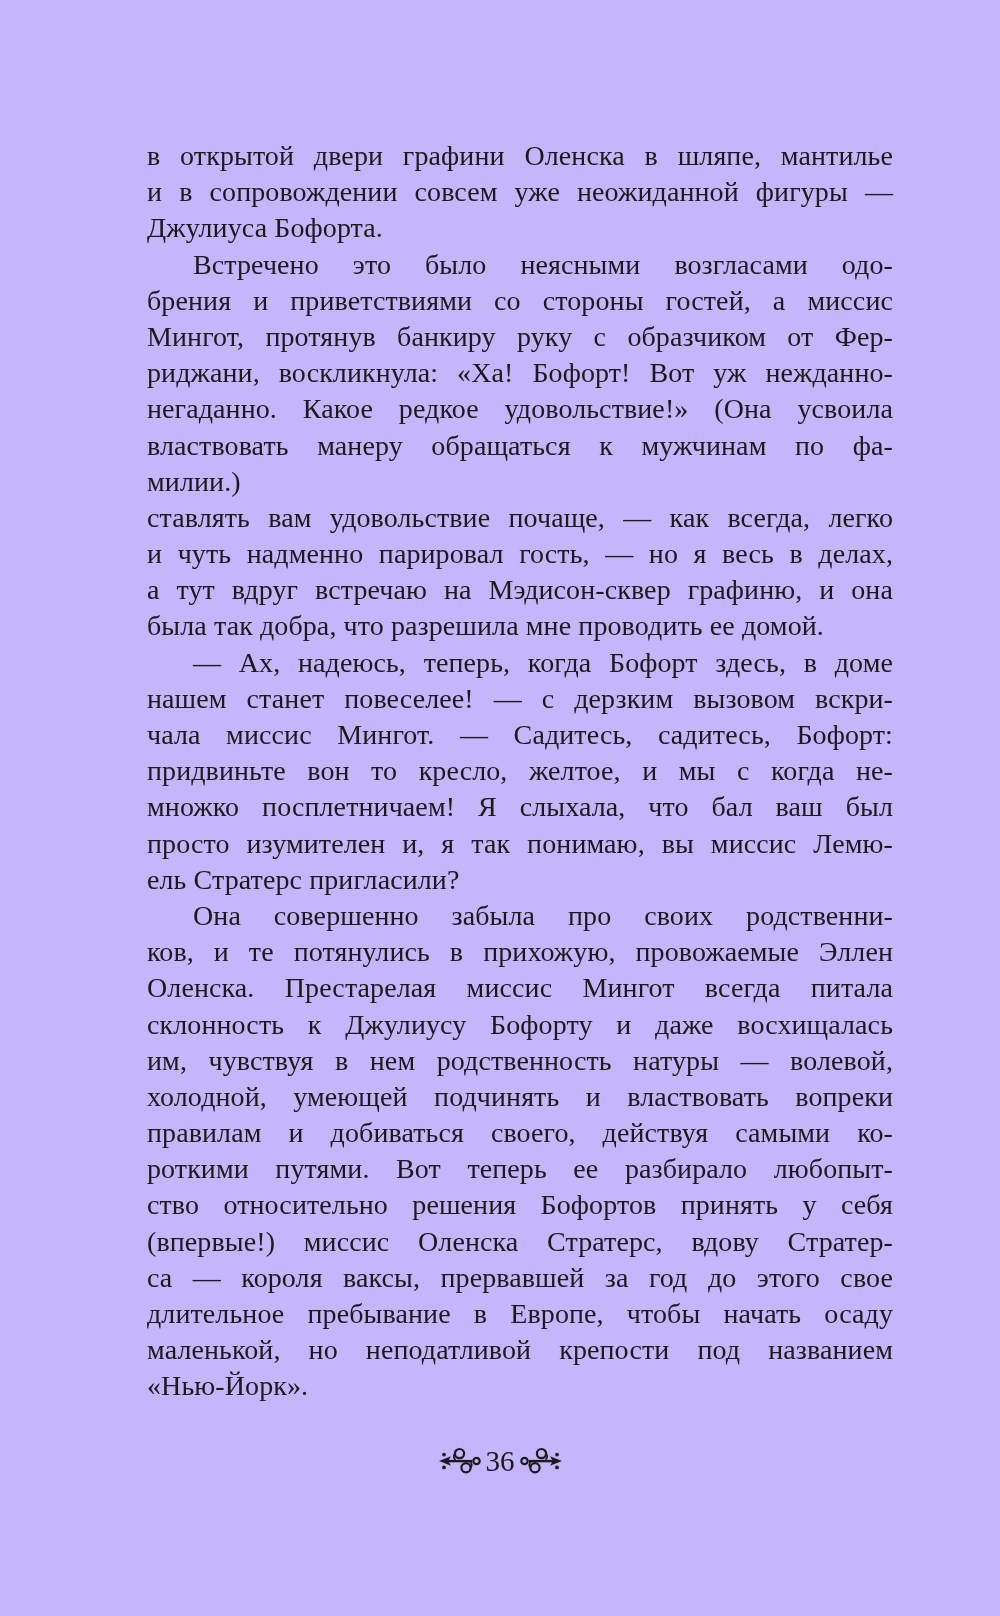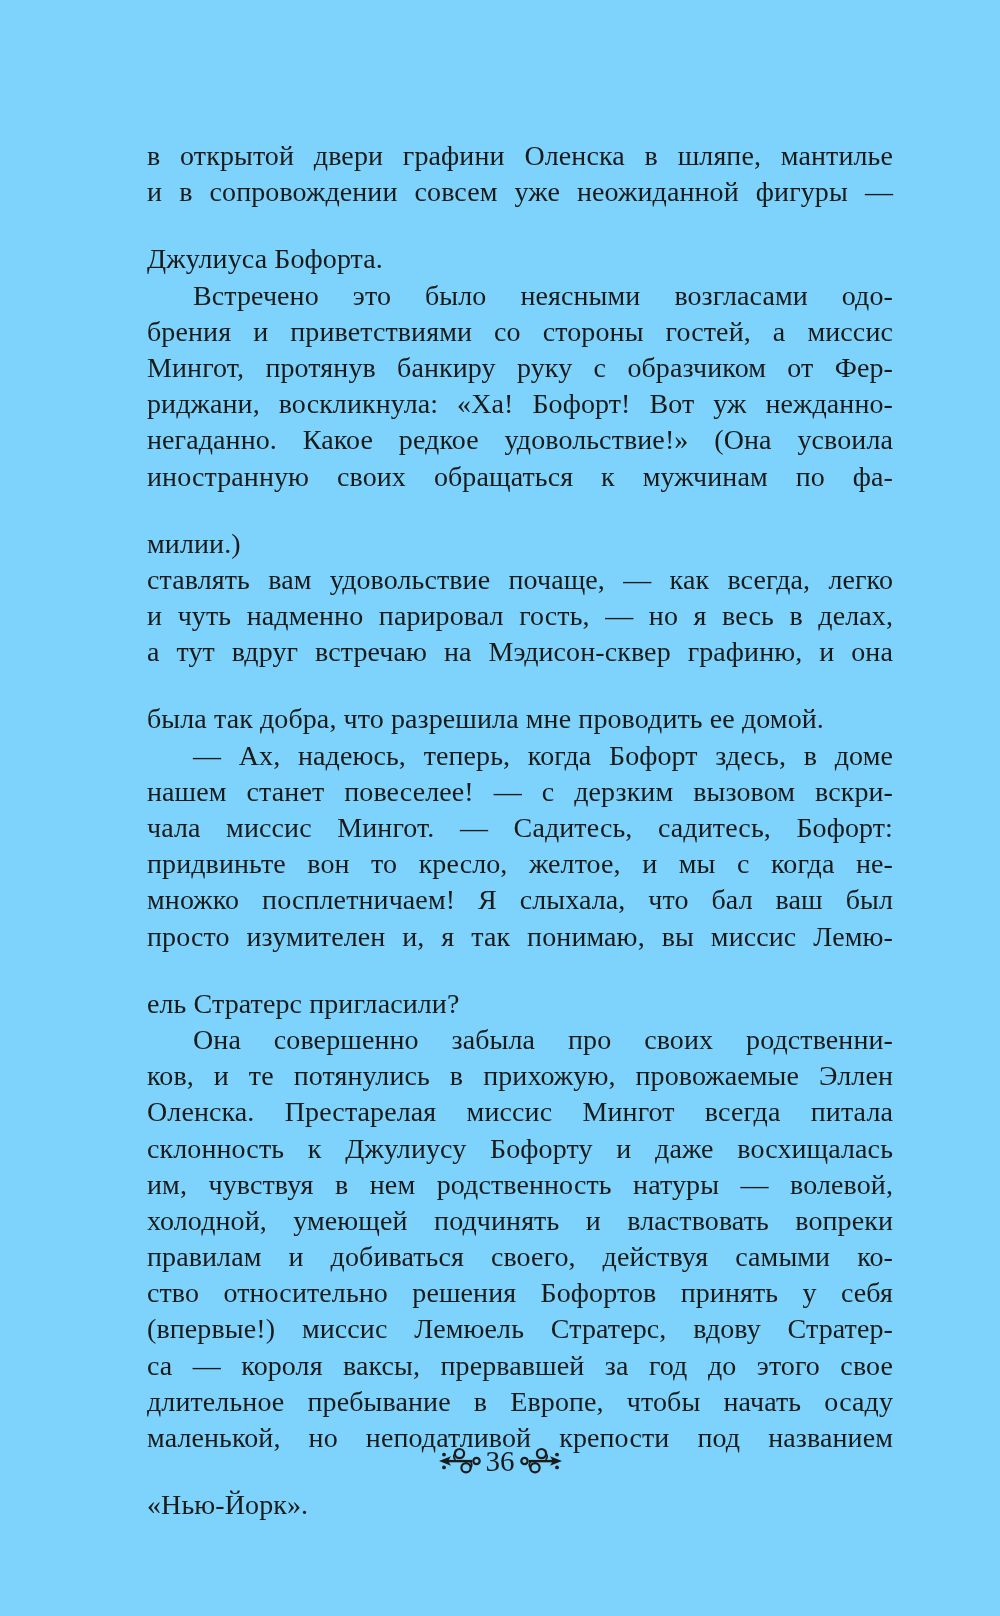--- a/index.html
+++ b/index.html
@@ -4,21 +4,21 @@
 <style>
   html, body {
     margin: 0;
     padding: 0;
     background: #ffffff;
   }
   .page {
     position: relative;
     width: 1000px;
     height: 1616px;
-    background: #7dd3fc;
+    background: #c4b5fd;
     overflow: hidden;
     font-family: "Liberation Serif", serif;
   }
   .text-block {
     position: absolute;
     left: 147px;
     top: 138px;
     width: 746px;
     font-size: 28px;
     line-height: 36.2px;
@@ -29,21 +29,20 @@
     height: 36.2px;
     text-align: justify;
     text-align-last: justify;
     white-space: normal;
   }
   .line.indent {
     padding-left: 46px;
   }
   .line.end {
     text-align-last: left;
-    margin-top: 31px;
   }
   .footer {
     position: absolute;
     top: 1444px;
     left: 0;
     width: 1000px;
     display: flex;
     justify-content: center;
     align-items: center;
     gap: 4px;
@@ -68,42 +67,43 @@
 
   <div class="text-block" id="text-block">
       <div class="line">в открытой двери графини Оленска в шляпе, мантилье</div>
       <div class="line">и в сопровождении совсем уже неожиданной фигуры —</div>
       <div class="line end">Джулиуса Бофорта.</div>
       <div class="line indent">Встречено это было неясными возгласами одо-</div>
       <div class="line">брения и приветствиями со стороны гостей, а миссис</div>
       <div class="line">Мингот, протянув банкиру руку с образчиком от Фер-</div>
       <div class="line">риджани, воскликнула: «Ха! Бофорт! Вот уж нежданно-</div>
       <div class="line">негаданно. Какое редкое удовольствие!» (Она усвоила</div>
-      <div class="line">иностранную своих обращаться к мужчинам по фа-</div>
+      <div class="line">властвовать манеру обращаться к мужчинам по фа-</div>
       <div class="line end">милии.)</div>
       <div class="line">ставлять вам удовольствие почаще, — как всегда, легко</div>
       <div class="line">и чуть надменно парировал гость, — но я весь в делах,</div>
       <div class="line">а тут вдруг встречаю на Мэдисон-сквер графиню, и она</div>
       <div class="line end">была так добра, что разрешила мне проводить ее домой.</div>
       <div class="line indent">— Ах, надеюсь, теперь, когда Бофорт здесь, в доме</div>
       <div class="line">нашем станет повеселее! — с дерзким вызовом вскри-</div>
       <div class="line">чала миссис Мингот. — Садитесь, садитесь, Бофорт:</div>
       <div class="line">придвиньте вон то кресло, желтое, и мы с когда не-</div>
       <div class="line">множко посплетничаем! Я слыхала, что бал ваш был</div>
       <div class="line">просто изумителен и, я так понимаю, вы миссис Лемю-</div>
       <div class="line end">ель Стратерс пригласили?</div>
       <div class="line indent">Она совершенно забыла про своих родственни-</div>
       <div class="line">ков, и те потянулись в прихожую, провожаемые Эллен</div>
       <div class="line">Оленска. Престарелая миссис Мингот всегда питала</div>
       <div class="line">склонность к Джулиусу Бофорту и даже восхищалась</div>
       <div class="line">им, чувствуя в нем родственность натуры — волевой,</div>
       <div class="line">холодной, умеющей подчинять и властвовать вопреки</div>
       <div class="line">правилам и добиваться своего, действуя самыми ко-</div>
+      <div class="line">роткими путями. Вот теперь ее разбирало любопыт-</div>
       <div class="line">ство относительно решения Бофортов принять у себя</div>
-      <div class="line">(впервые!) миссис Лемюель Стратерс, вдову Стратер-</div>
+      <div class="line">(впервые!) миссис Оленска Стратерс, вдову Стратер-</div>
       <div class="line">са — короля ваксы, прервавшей за год до этого свое</div>
       <div class="line">длительное пребывание в Европе, чтобы начать осаду</div>
       <div class="line">маленькой, но неподатливой крепости под названием</div>
       <div class="line end">«Нью-Йорк».</div>
     </div>
 
   <div class="footer">
     <span class="ornament">
       <svg width="44" height="30" viewBox="0 0 44 30" xmlns="http://www.w3.org/2000/svg">
         <g fill="#1b1b1b">

